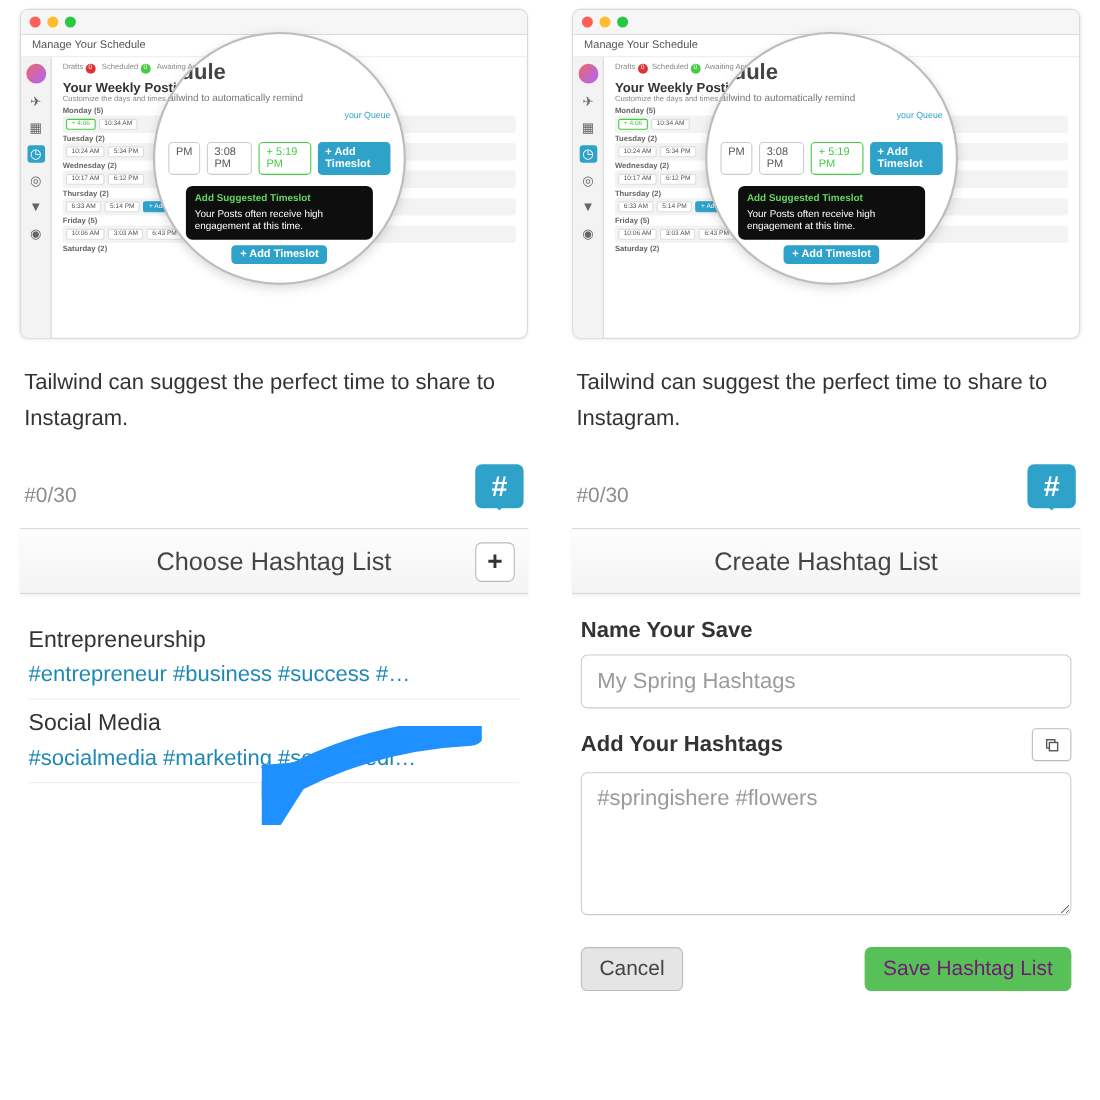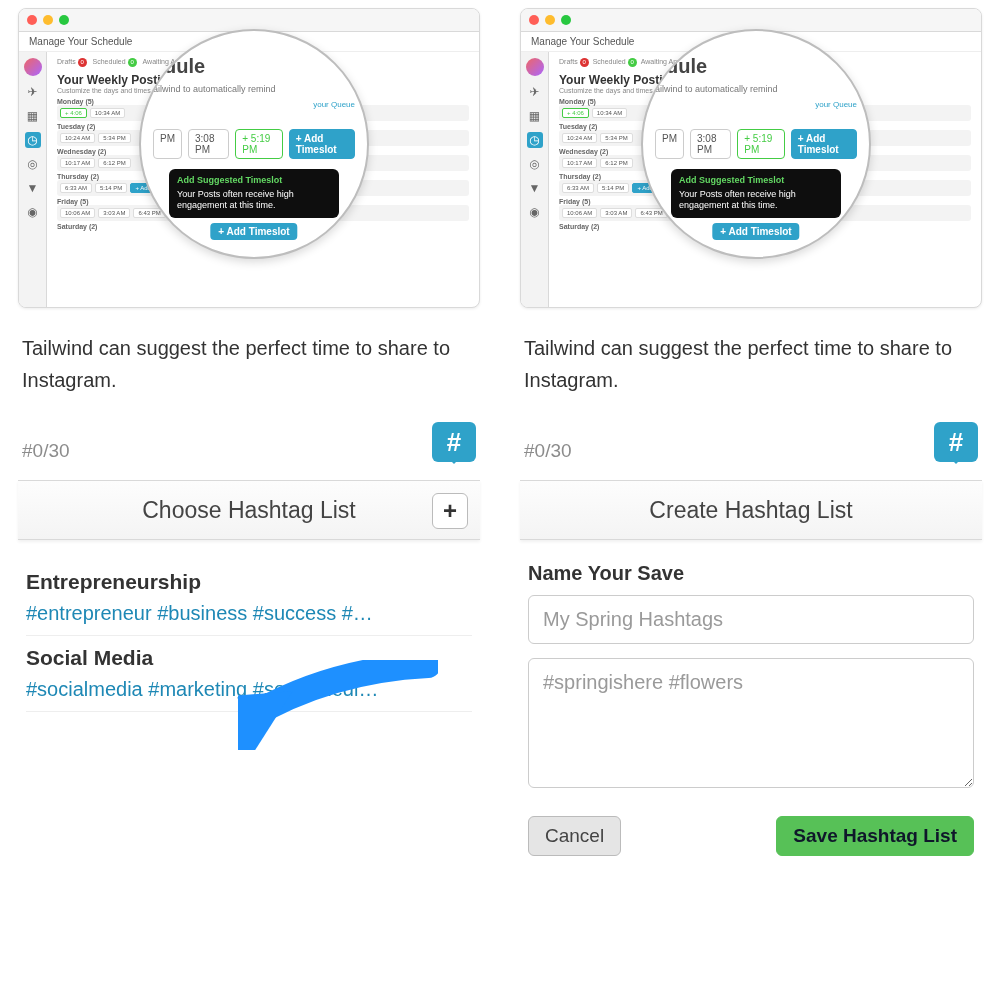--- a/index.html
+++ b/index.html
@@ -64,35 +64,35 @@
   .hbtn::after{content:"";position:absolute;bottom:-10px;left:50%;transform:translateX(-50%);border:8px solid transparent;border-top-color:var(--teal)}
 
   
   .panel{margin-top:18px;border-top:1px solid var(--border);border-bottom:1px solid var(--border);background:linear-gradient(#fdfdfd,#f4f4f4);display:flex;align-items:center;justify-content:center;height:60px;position:relative;box-shadow:0 2px 3px rgba(0,0,0,.06)}
   .panel .ptitle{font-size:23px;color:#444}
   .addbtn{position:absolute;right:12px;top:12px;width:36px;height:36px;border:1px solid #bbb;border-radius:6px;background:#fff;display:flex;align-items:center;justify-content:center;font-size:24px;color:#333;font-weight:700}
 
   
   .lists{padding:20px 8px;position:relative}
   .listblk{padding:10px 0;border-bottom:1px solid #eee}
-  .listname{font-size:21px;font-weight:700;color:#333;margin-bottom:8px}
+  .listname{font-size:21px;font-weight:400;color:#333;margin-bottom:8px}
   .tags{font-size:20px;color:var(--link);white-space:nowrap;overflow:hidden;text-overflow:ellipsis}
 
   .arrow{position:absolute;left:220px;top:120px;pointer-events:none}
 
   
   .form{padding:18px 8px}
   .flabel{font-size:20px;font-weight:700;color:#333;margin:4px 0 10px;display:flex;justify-content:space-between;align-items:center}
   .copybtn{width:36px;height:30px;border:1px solid #bbb;border-radius:4px;background:#fff;display:flex;align-items:center;justify-content:center;font-size:15px;color:#555}
   .tinput{width:100%;border:1px solid #ccc;border-radius:6px;padding:12px 14px;font-size:20px;color:#333}
   .tinput::placeholder{color:#9a9a9a}
   textarea.tinput{height:130px;resize:both;margin-bottom:6px}
   .actions{display:flex;justify-content:space-between;margin-top:18px}
   .btn{border:1px solid #bbb;border-radius:6px;background:#e5e5e5;padding:8px 16px;font-size:19px;color:#444}
-  .btn.primary{background:var(--green);border-color:var(--green);color:#0f172a;font-weight:700}
+  .btn.primary{background:var(--green);border-color:var(--green);color:#701a75;font-weight:400}
 </style>
 </head>
 <body>
 
 <div class="stage">
 
   <div class="col">
     <div class="browser">
       <div class="traffic">
         <div class="dot r"></div>
@@ -308,20 +308,29 @@
     </div>
 
     <div class="panel">
       <span class="ptitle">Create Hashtag List</span>
     </div>
 
     <div class="form">
       <div class="flabel">Name Your Save</div>
       <input class="tinput" placeholder="My Spring Hashtags" style="">
       <div style="height:14px"></div>
+      <div class="flabel">
+        <span>Add Your Hashtags</span>
+        <span class="copybtn">
+          <svg width="15" height="15" viewBox="0 0 24 24">
+              <rect x="4" y="4" width="12" height="12" fill="none" stroke="#555" stroke-width="2"></rect>
+              <rect x="8" y="8" width="12" height="12" fill="#fff" stroke="#555" stroke-width="2"></rect>
+            </svg>
+        </span>
+      </div>
       <textarea class="tinput" placeholder="#springishere #flowers" style=""></textarea>
       <div class="actions">
         <button class="btn">Cancel</button>
         <button class="btn primary">Save Hashtag List</button>
       </div>
     </div>
   </div>
 </div>
 
 </body></html>

